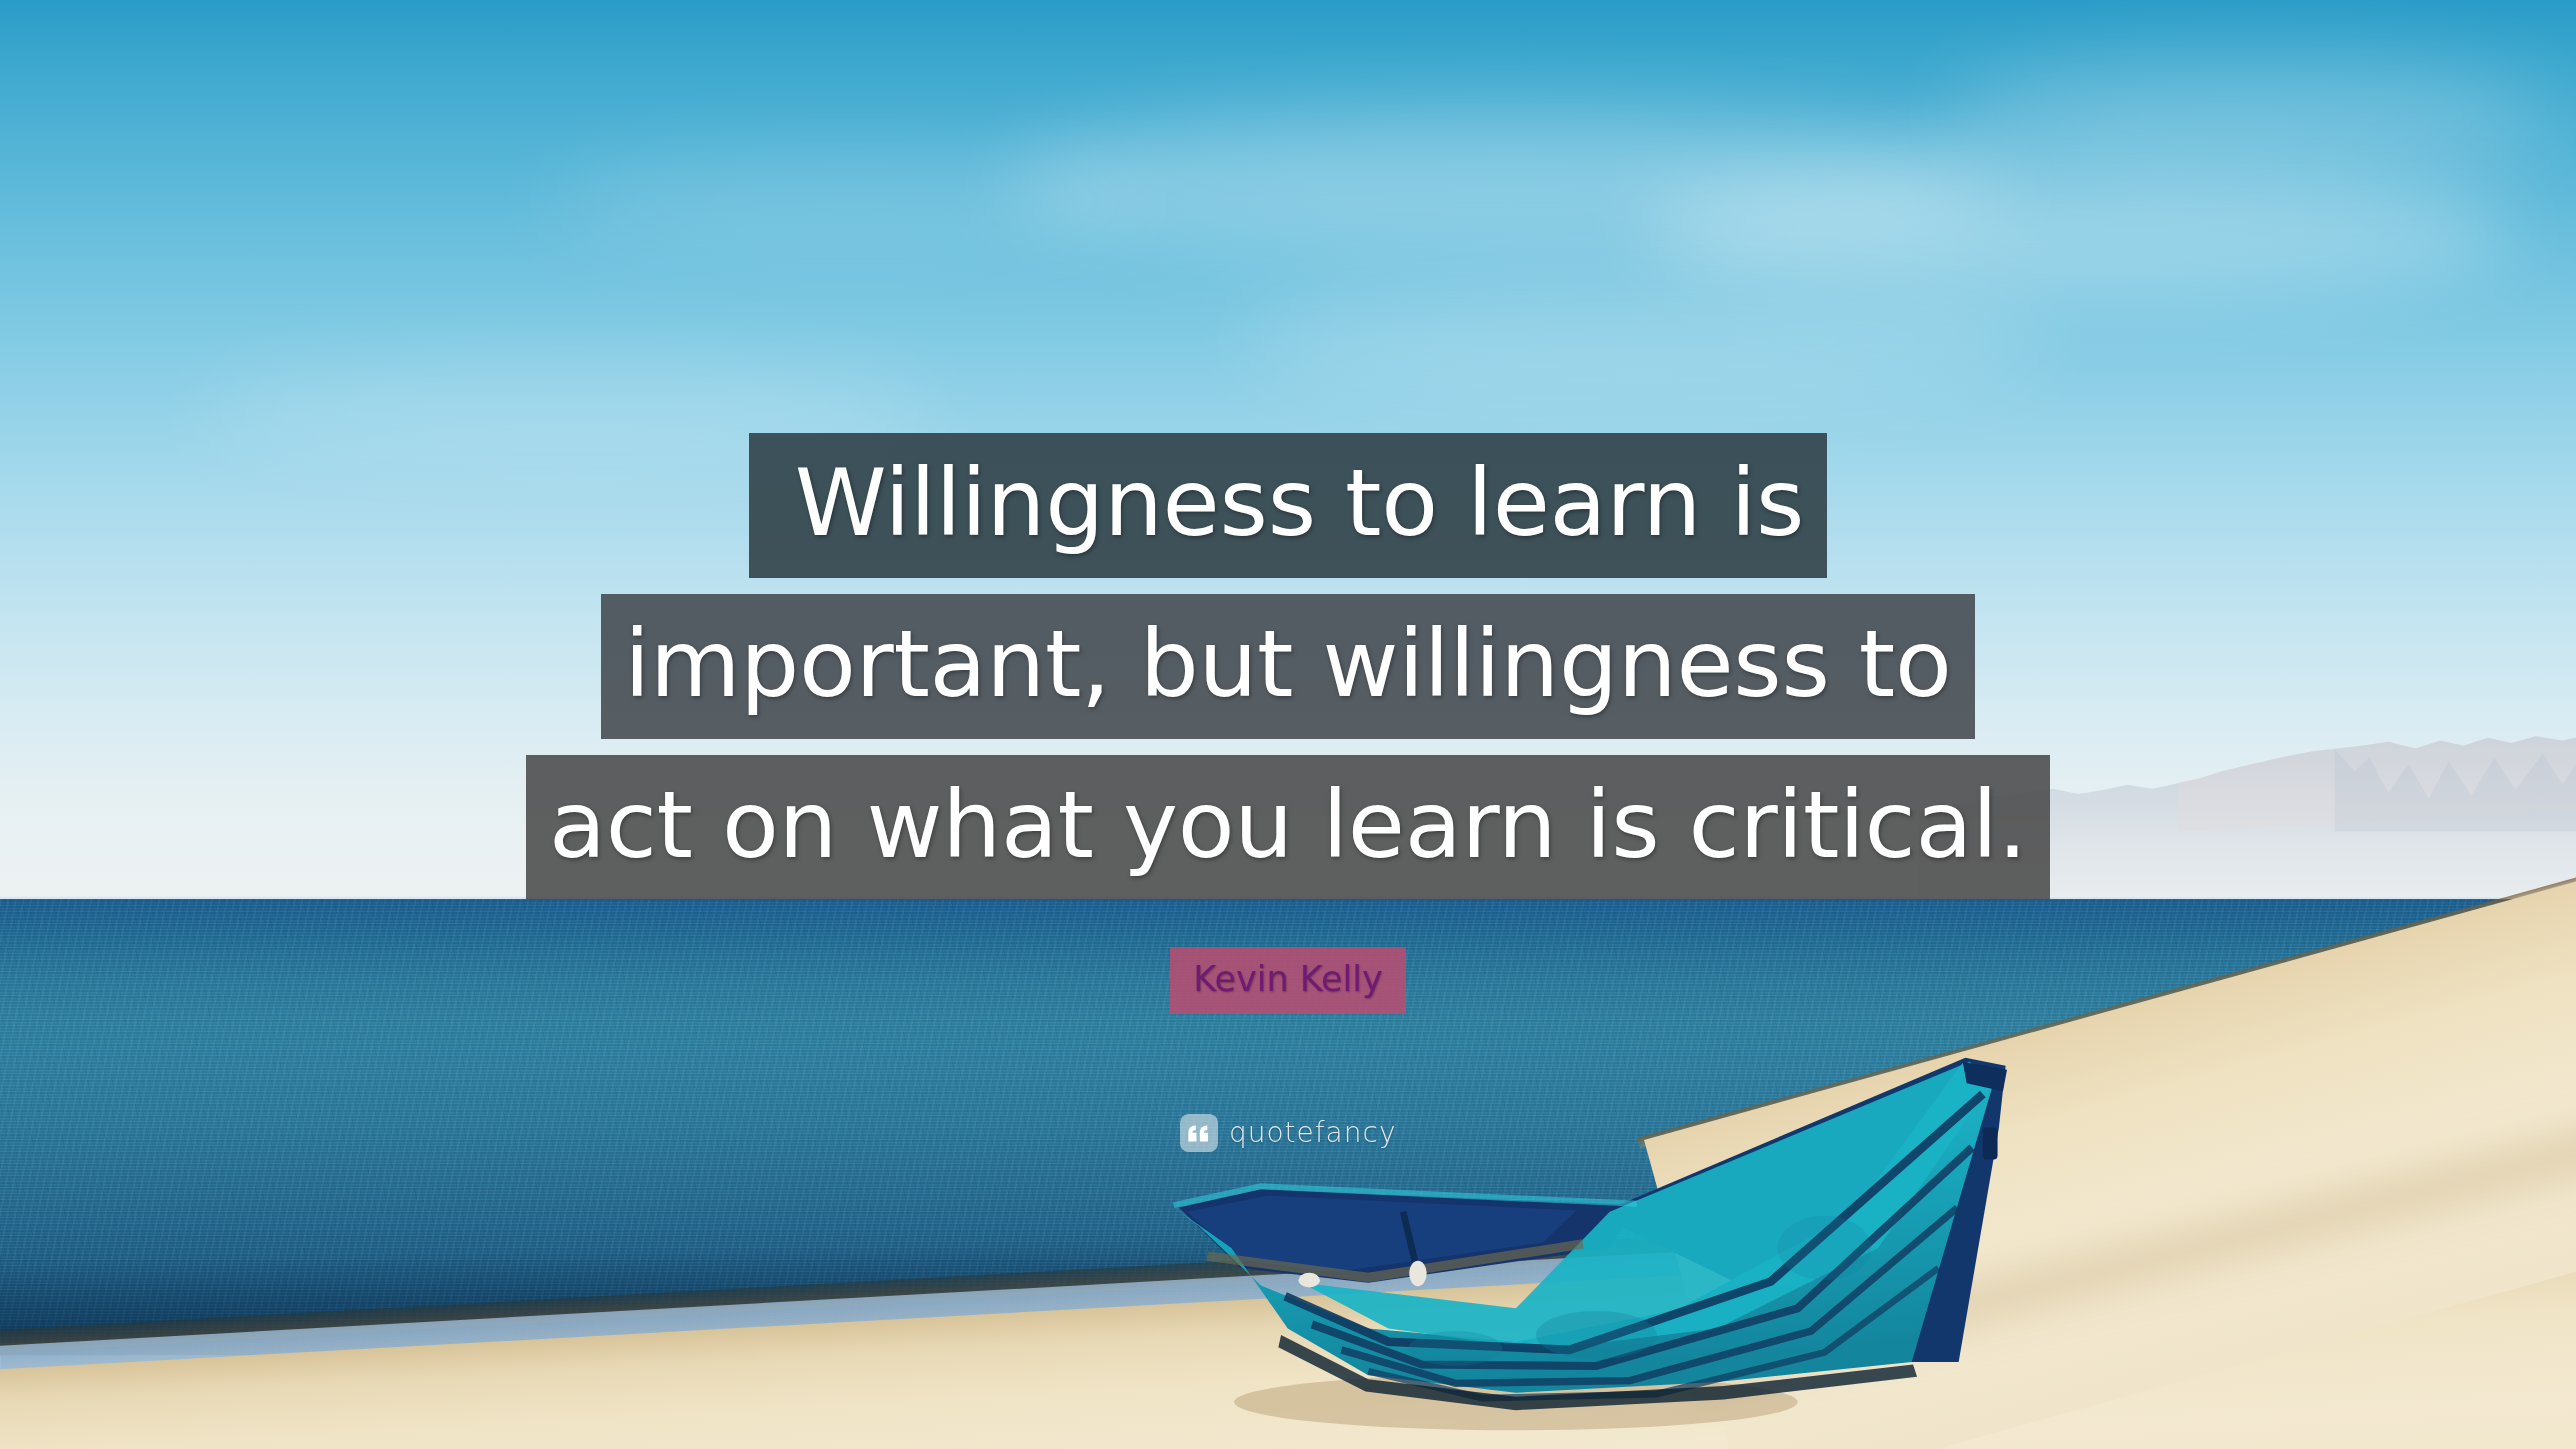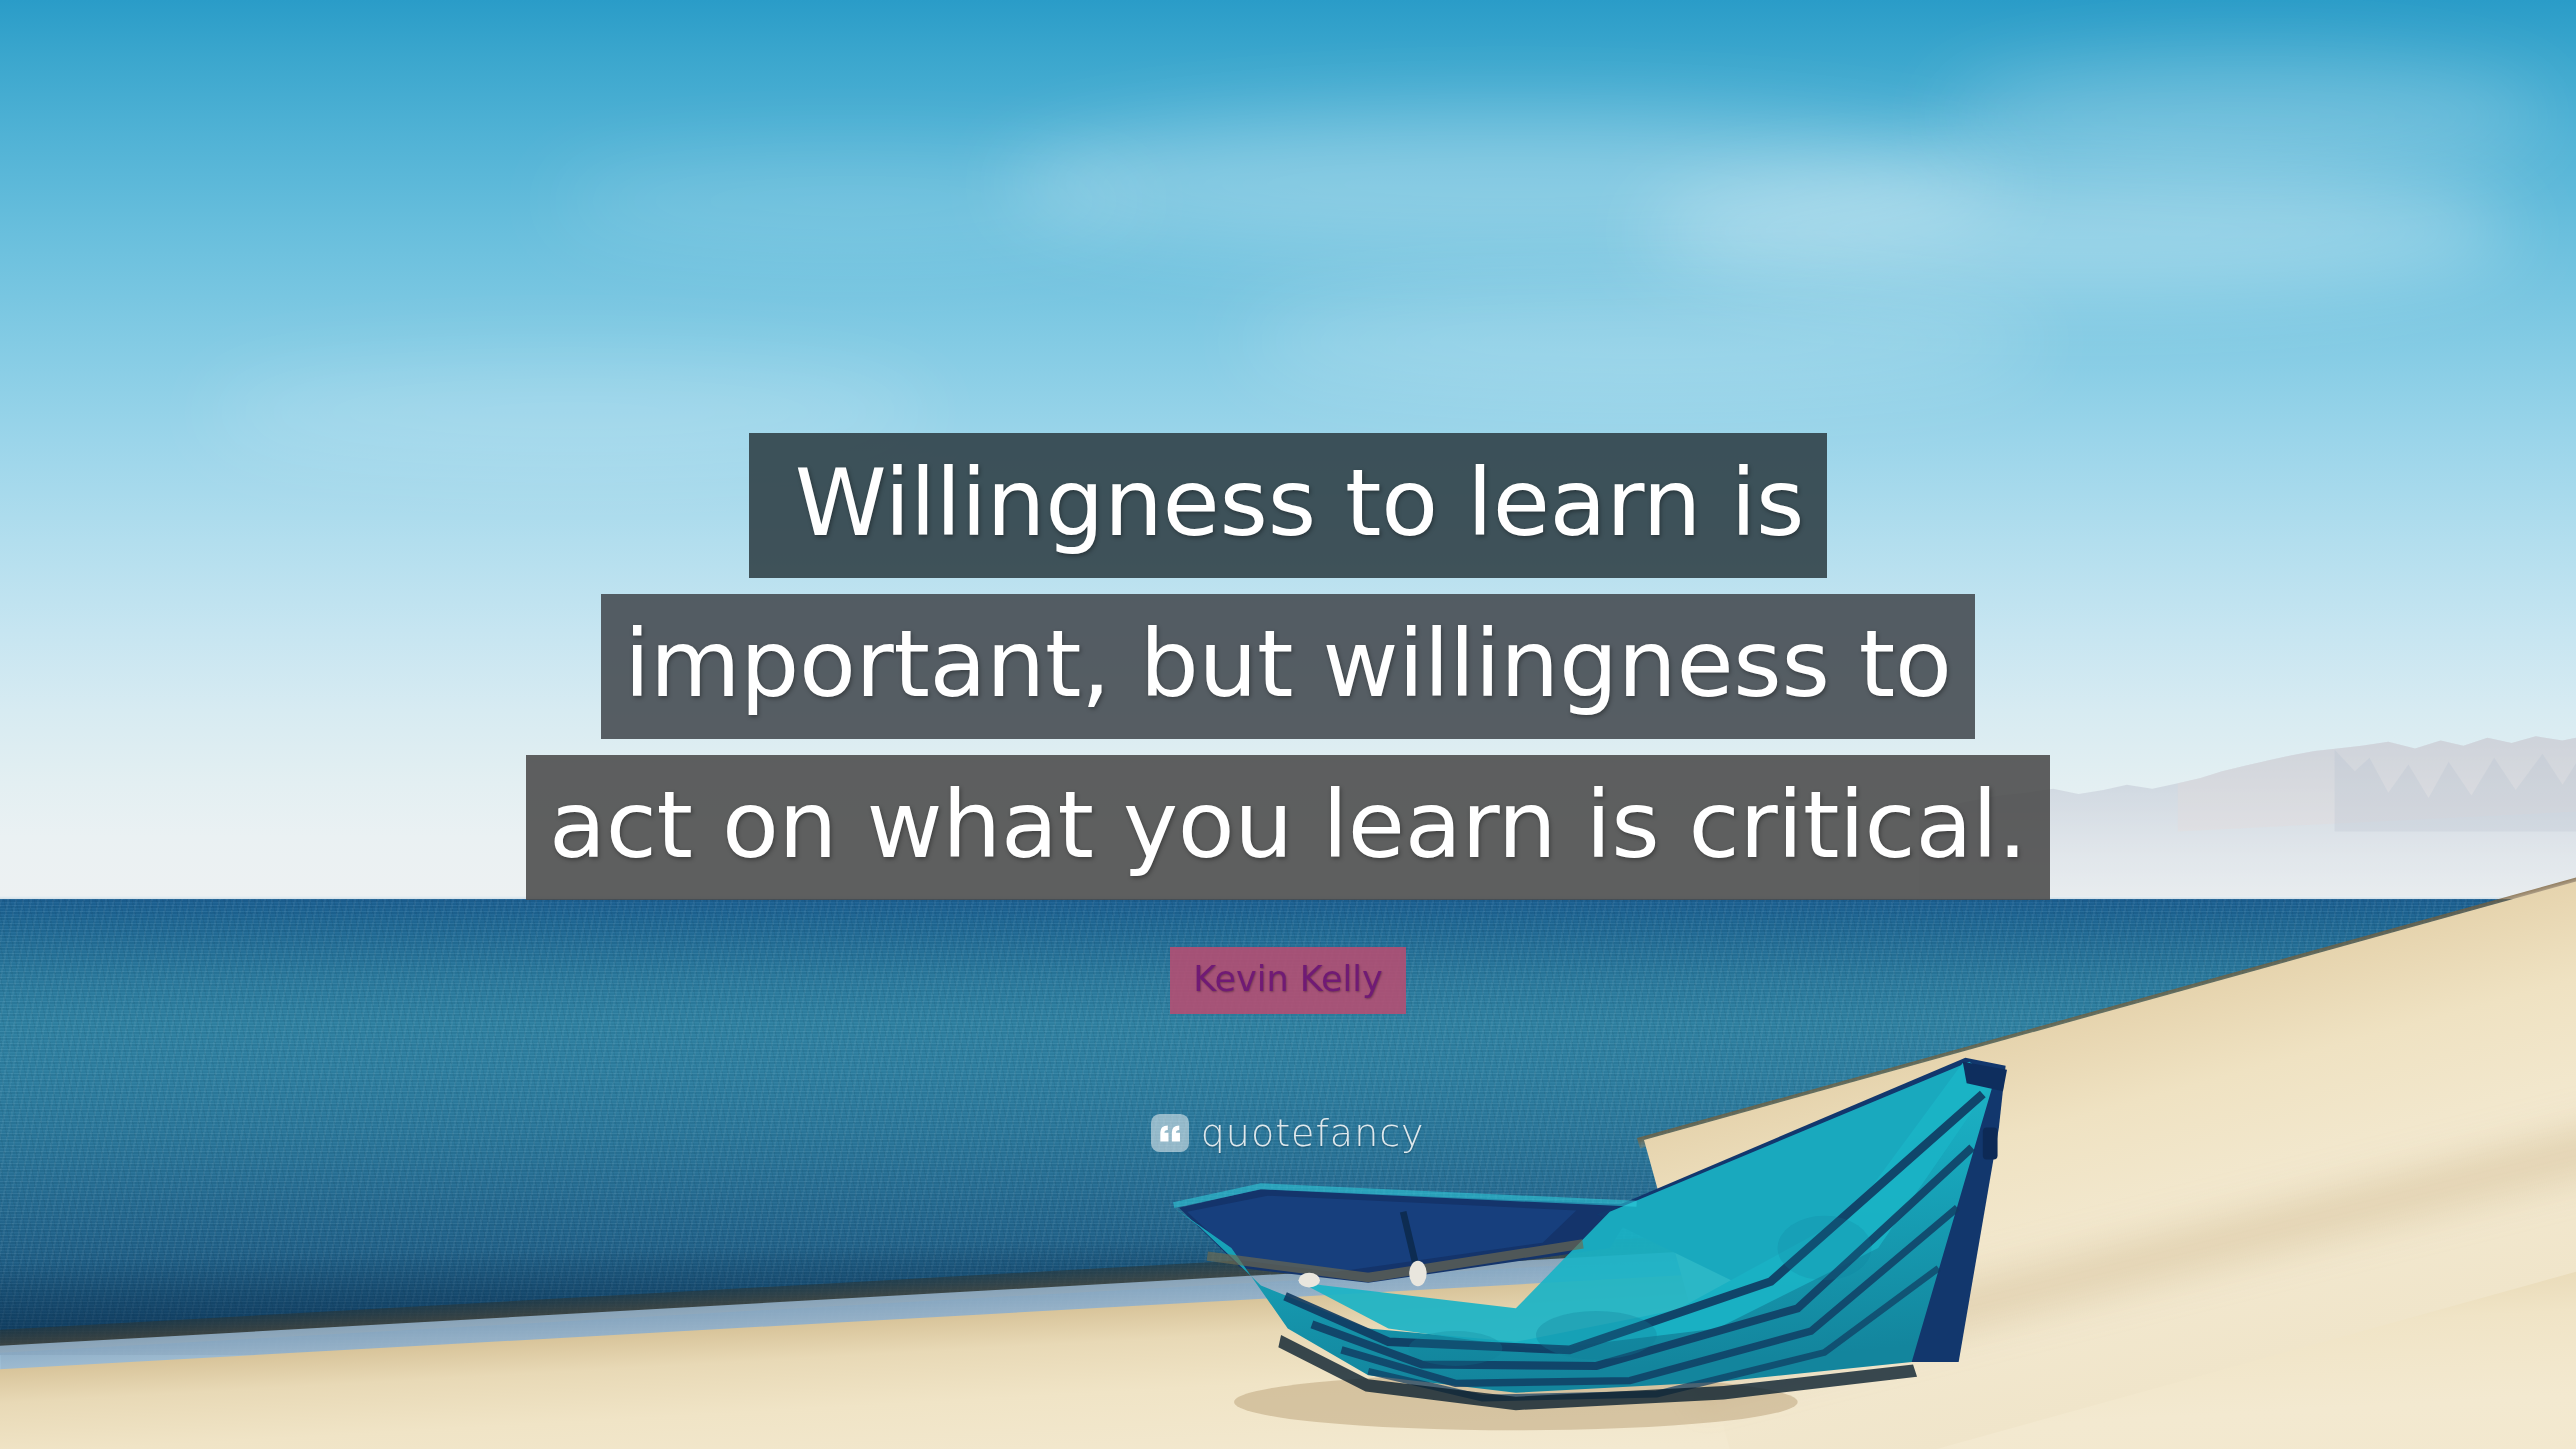--- a/index.html
+++ b/index.html
@@ -264,21 +264,21 @@
     border-radius: 8.7px;
     background: rgba(235,240,242,0.55);
     display: flex;
     align-items: center;
     justify-content: center;
   }
   .wm-badge svg { display: block; }
   .wm-text {
     color: rgba(255,255,255,0.85);
     font-family: "DejaVu Sans", sans-serif;
-    font-size: 38px;
+    font-size: 28px;
     letter-spacing: 1px;
     line-height: 1;
     font-weight: 300;
     text-shadow: 0 0.7px 2px rgba(0,0,0,0.25);
   }
 </style>
 </head>
 <body>
 
 <div id="stage">

